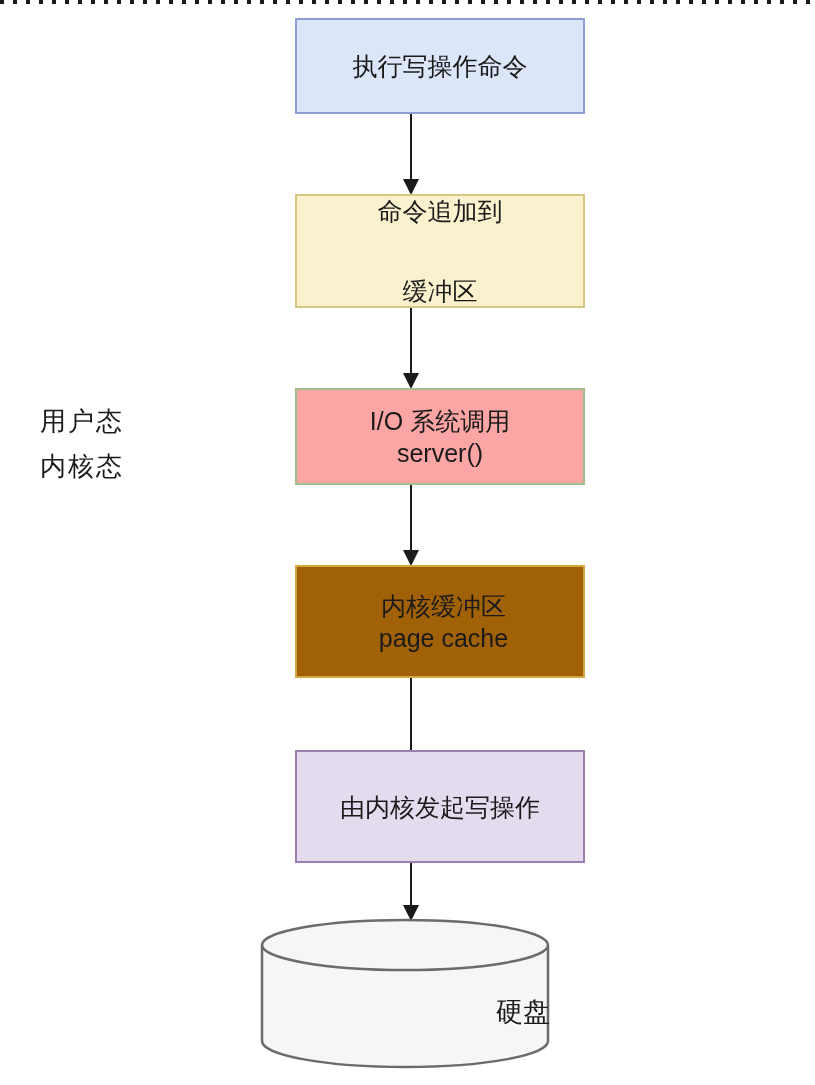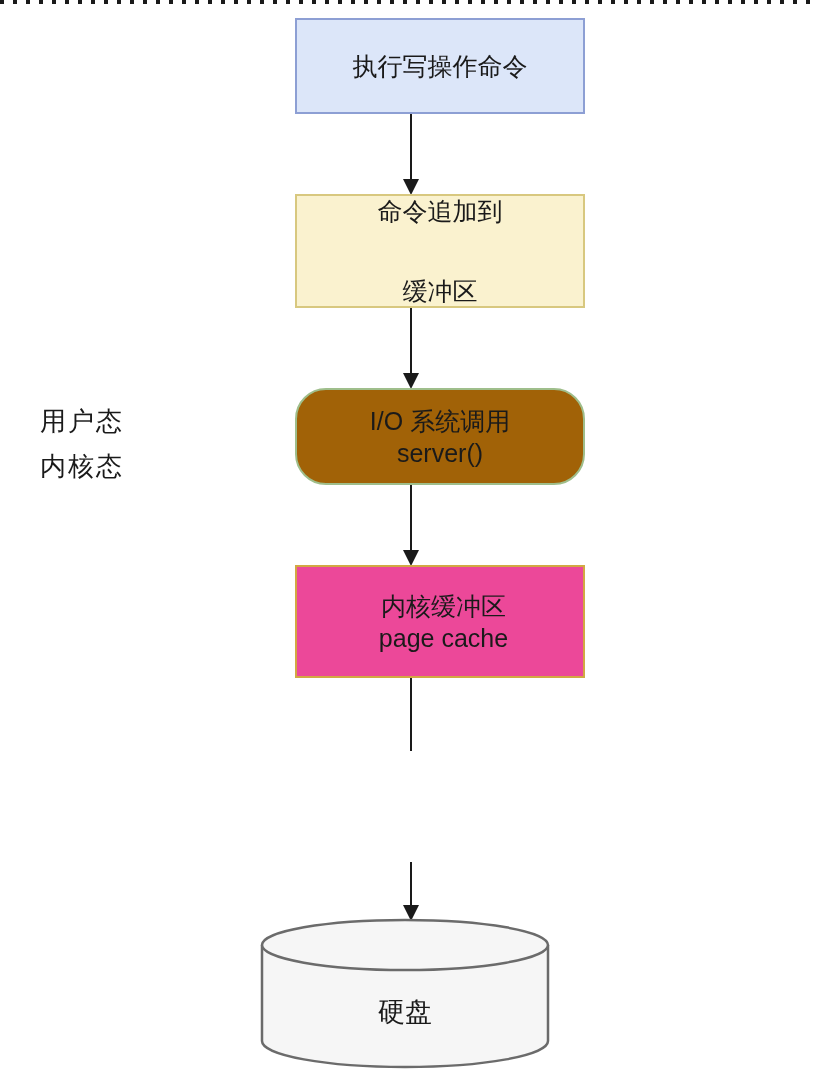--- a/index.html
+++ b/index.html
@@ -28,22 +28,22 @@
   
   .flow-box {
     position:absolute; left:258px; width:290px; z-index:2;
     display:flex; flex-direction:column; align-items:center; justify-content:center;
     font-size:25px; line-height:32px; text-align:center;
     border:2px solid transparent;
     margin-left:37px;
   }
   .box-execute    { top:18px;  height:96px;  background:#dce6f9; border-color:#8d9fd4; }
   .box-aofbuf     { top:194px; height:114px; background:#faf2cf; border-color:#d8c87f;gap:48px; }
-  .box-syscall    { top:388px; height:97px;  background:#a16207; border-color:#9fbe8b;border-radius:31px; }
-  .box-pagecache  { top:565px; height:113px; background:#ec4899; border-color:#d2a843;padding-left:7px; }
+  .box-syscall    { top:388px; height:97px;  background:#fca5a5; border-color:#9fbe8b; }
+  .box-pagecache  { top:565px; height:113px; background:#a16207; border-color:#d2a843;padding-left:7px; }
   .box-kernwrite  { top:750px; height:113px; background:#e4dcee; border-color:#9c7fb0; }
 
   
   .conn-line {
     position:absolute; left:410px; width:2px; background:#1a1a1a; z-index:0;
   }
   .conn-line.c1 { top:113px; height:68px; }
   .conn-line.c2 { top:307px; height:68px; }
   .conn-line.c3 { top:484px; height:68px; }
   .conn-line.c4 { top:677px; height:74px; }
@@ -56,21 +56,21 @@
   }
   .arrow-head.a1 { top:179px; }
   .arrow-head.a2 { top:373px; }
   .arrow-head.a3 { top:550px; }
   .arrow-head.a5 { top:905px; }
 
   
   .cylinder-wrap { position:absolute; left:260px; top:918px; width:290px; height:152px; z-index:2; }
   .cylinder-label {
     position:absolute; left:260px; top:994px; width:290px; z-index:3;
-    text-align:center; font-size:27px; color:#1a1a1a;
+    text-align:right; font-size:27px; color:#1a1a1a;
   }
 </style>
 </head>
 <body>
 
 <div class="canvas">
 
   <div class="conn-line c1"></div>
   <div class="arrow-head a1"></div>
 
@@ -101,20 +101,23 @@
   <div class="flow-box box-syscall">
     <span>I/O 系统调用</span>
     <span>server()</span>
   </div>
 
   <div class="flow-box box-pagecache">
     <span>内核缓冲区</span>
     <span>page cache</span>
   </div>
 
+  <div class="flow-box box-kernwrite">
+    <span>由内核发起写操作</span>
+  </div>
 
   <div class="cylinder-wrap">
     <svg width="290" height="152" viewBox="0 0 290 152">
       <path d="M 2 27 L 2 123 A 143 26 0 0 0 288 123 L 288 27" fill="#f6f6f6" stroke="#6b6b6b" stroke-width="2.5"></path>
       <ellipse cx="145" cy="27" rx="143" ry="25" fill="#f6f6f6" stroke="#6b6b6b" stroke-width="2.5"></ellipse>
     </svg>
   </div>
   <div class="cylinder-label">硬盘</div>
 
 </div>

